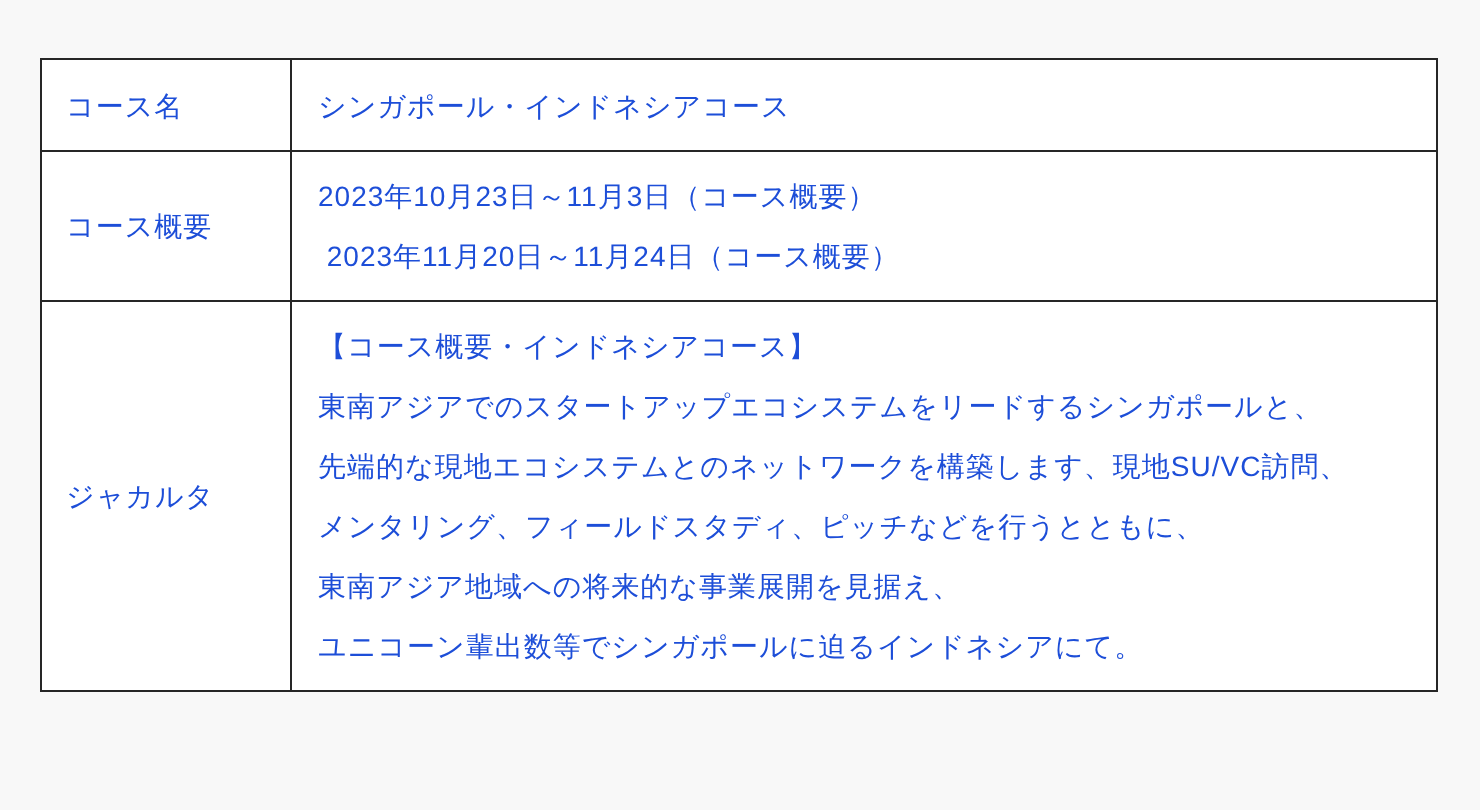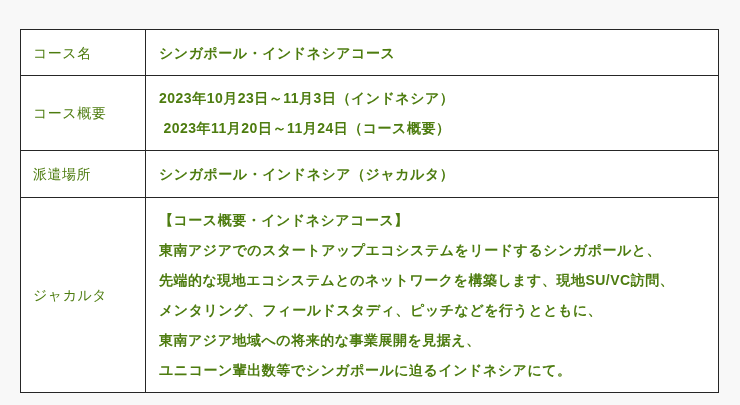--- a/index.html
+++ b/index.html
@@ -20,31 +20,30 @@
     top: 29px;
     width: 699px;
     border-collapse: collapse;
     table-layout: fixed;
     background: #ffffff;
   }
   .course-table td {
     border: 1px solid #262626;
     vertical-align: middle;
     font-size: 14px;
-    color: #4d7c0f;
+    color: #1d4ed8;
     letter-spacing: 0.5px;
   }
   td.label-cell {
     width: 104px;
     padding: 6px 8px 6px 12px;
     line-height: 20px;
   }
   td.value-cell {
     padding: 7px 12px 7px 13px;
-    font-weight: bold;
   }
   .value-line {
     line-height: 30px;
     white-space: pre-wrap;
   }
   tr.row-1 { height: 46px; }
   tr.row-2 { height: 75px; }
   tr.row-3 { height: 47px; }
   tr.row-4 { height: 180px; }
   .value-cell .value-line { overflow: hidden; text-overflow: clip; }
@@ -60,30 +59,22 @@
       </td>
       <td class="value-cell">
         <div class="value-line">シンガポール・インドネシアコース</div>
       </td>
     </tr>
     <tr class="row-2">
       <td class="label-cell">
         <span>コース概要</span>
       </td>
       <td class="value-cell">
-        <div class="value-line">2023年10月23日～11月3日（インドネシア）</div>
+        <div class="value-line">2023年10月23日～11月3日（コース概要）</div>
         <div class="value-line"> 2023年11月20日～11月24日（コース概要）</div>
-      </td>
-    </tr>
-    <tr class="row-3">
-      <td class="label-cell">
-        <span>派遣場所</span>
-      </td>
-      <td class="value-cell">
-        <div class="value-line">シンガポール・インドネシア（ジャカルタ）</div>
       </td>
     </tr>
     <tr class="row-4">
       <td class="label-cell">
         <span>ジャカルタ</span>
       </td>
       <td class="value-cell">
         <div class="value-line">【コース概要・インドネシアコース】</div>
         <div class="value-line">東南アジアでのスタートアップエコシステムをリードするシンガポールと、</div>
         <div class="value-line">先端的な現地エコシステムとのネットワークを構築します、現地SU/VC訪問、</div>

